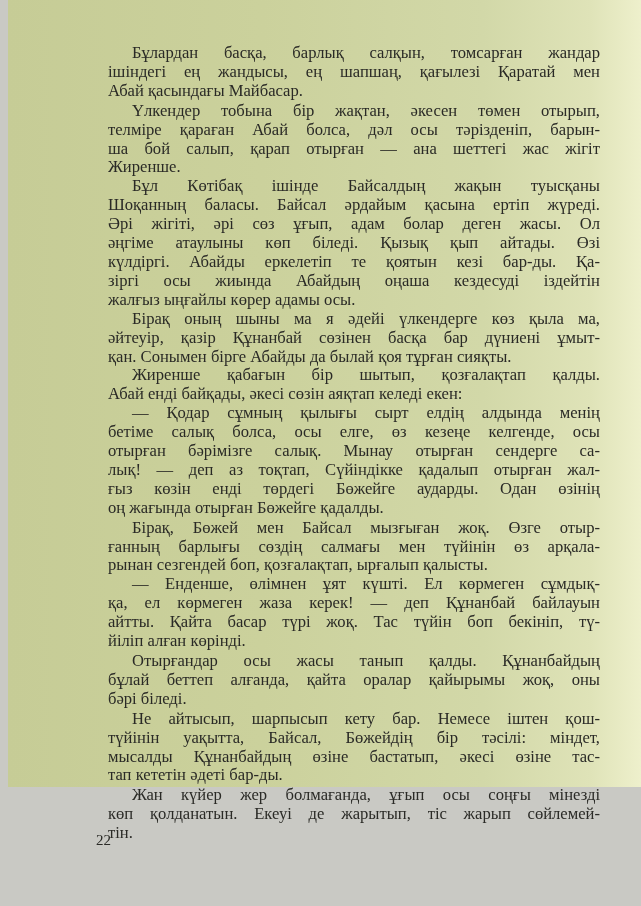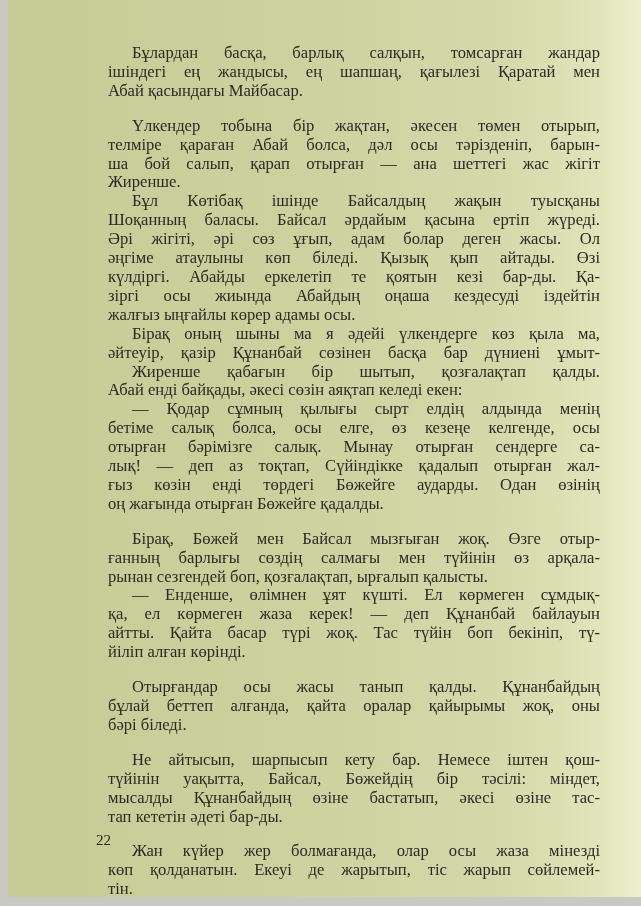--- a/index.html
+++ b/index.html
@@ -2,31 +2,31 @@
 <html><head>
 <meta charset="utf-8">
 <style>
   html, body { margin: 0; padding: 0; }
   body {
     width: 641px; height: 906px; overflow: hidden;
     background: #c9c9c4;
     position: relative;
   }
   .page {
-    position: absolute; left: 8px; top: 0; width: 633px; height: 897px;
+    position: absolute; left: 8px; top: 0; width: 633px; height: 787px;
     background: linear-gradient(90deg, #c6cc96 0%, #cbd19c 40%, #d2d8a8 75%, #dfe3b8 92%, #eef0cc 100%);
   }
   .text-block {
     position: absolute; left: 100px; top: 44px; width: 492px;
     font-family: "Liberation Serif", "DejaVu Serif", serif;
     font-size: 16.6px; line-height: 18.9px; color: #2a2a26;
     text-align: justify;
   }
   .para { margin: 0; }
-  .para.gap { margin-top: 16px; }
+  .para.gap { margin-top: 1px; }
   .line { display: block; text-align: justify; text-align-last: justify; white-space: nowrap; }
   .line.last { text-align-last: left; }
   .line.indent { padding-left: 24px; }
   .page-number {
     position: absolute; left: 88px; top: 832px;
     font-family: "Liberation Serif", serif; font-weight: normal;
     font-size: 15px; color: #2a2a26;
   }
 </style>
 </head>
@@ -50,20 +50,21 @@
         <span class="line">Шоқанның баласы. Байсал әрдайым қасына ертіп жүреді.</span>
         <span class="line">Әрі жігіті, әрі сөз ұғып, адам болар деген жасы. Ол</span>
         <span class="line">әңгіме атаулыны көп біледі. Қызық қып айтады. Өзі</span>
         <span class="line">күлдіргі. Абайды еркелетіп те қоятын кезі бар-ды. Қа-</span>
         <span class="line">зіргі осы жиында Абайдың оңаша кездесуді іздейтін</span>
         <span class="line last">жалғыз ыңғайлы көрер адамы осы.</span>
       </div>
       <div class="para">
         <span class="line indent">Бірақ оның шыны ма я әдейі үлкендерге көз қыла ма,</span>
         <span class="line">әйтеуір, қазір Құнанбай сөзінен басқа бар дүниені ұмыт-</span>
+        <span class="line last">қан. Сонымен бірге Абайды да былай қоя тұрған сияқты.</span>
       </div>
       <div class="para">
         <span class="line indent">Жиренше қабағын бір шытып, қозғалақтап қалды.</span>
         <span class="line last">Абай енді байқады, әкесі сөзін аяқтап келеді екен:</span>
       </div>
       <div class="para">
         <span class="line indent">— Қодар сұмның қылығы сырт елдің алдында менің</span>
         <span class="line">бетіме салық болса, осы елге, өз кезеңе келгенде, осы</span>
         <span class="line">отырған бәрімізге салық. Мынау отырған сендерге са-</span>
         <span class="line">лық! — деп аз тоқтап, Сүйіндікке қадалып отырған жал-</span>
@@ -86,19 +87,19 @@
         <span class="line">бұлай беттеп алғанда, қайта оралар қайырымы жоқ, оны</span>
         <span class="line last">бәрі біледі.</span>
       </div>
       <div class="para gap">
         <span class="line indent">Не айтысып, шарпысып кету бар. Немесе іштен қош-</span>
         <span class="line">түйінін уақытта, Байсал, Бөжейдің бір тәсілі: міндет,</span>
         <span class="line">мысалды Құнанбайдың өзіне бастатып, әкесі өзіне тас-</span>
         <span class="line last">тап кететін әдеті бар-ды.</span>
       </div>
       <div class="para gap">
-        <span class="line indent">Жан күйер жер болмағанда, олар осы жаза мінезді</span>
+        <span class="line indent">Жан күйер жер болмағанда, ұғып осы соңғы мінезді</span>
         <span class="line">көп қолданатын. Екеуі де жарытып, тіс жарып сөйлемей-</span>
         <span class="line last">тін.</span>
       </div>
     </div>
   <div class="page-number">22</div>
 </div>
 
 </body></html>

